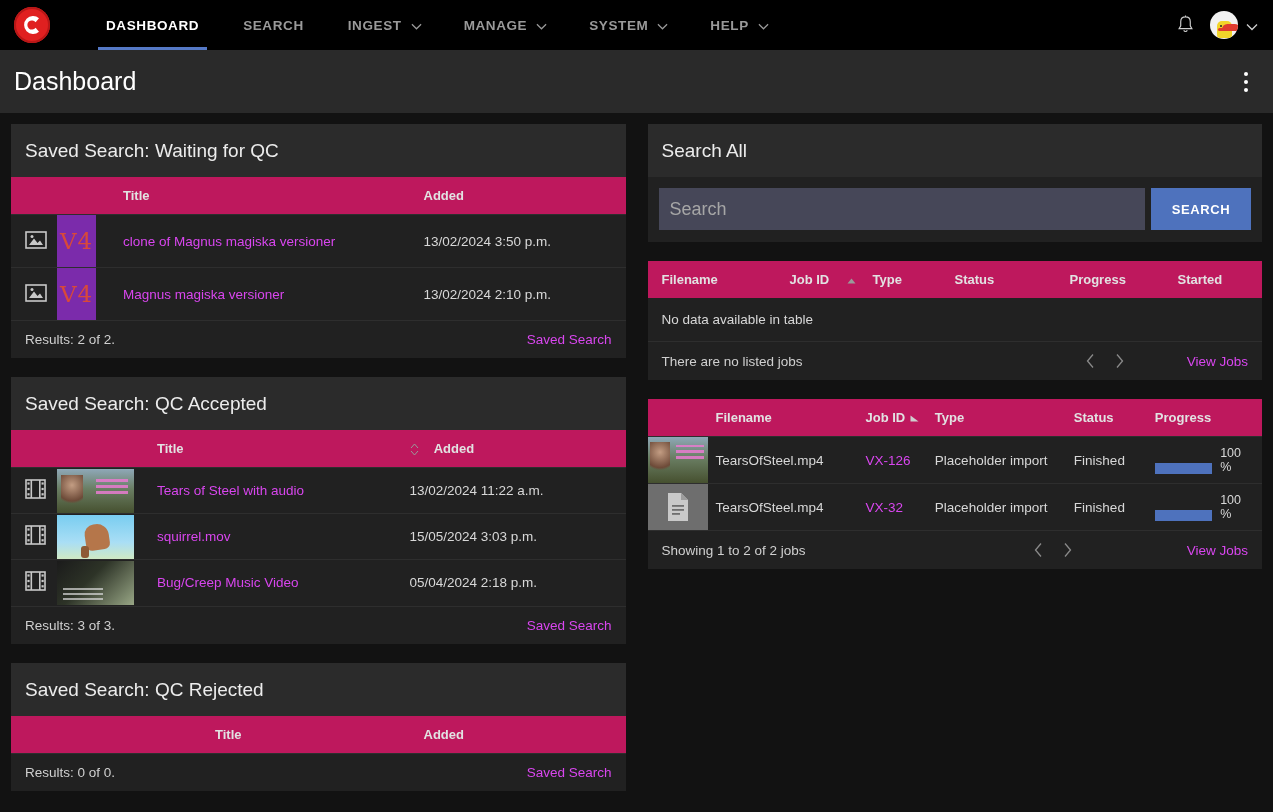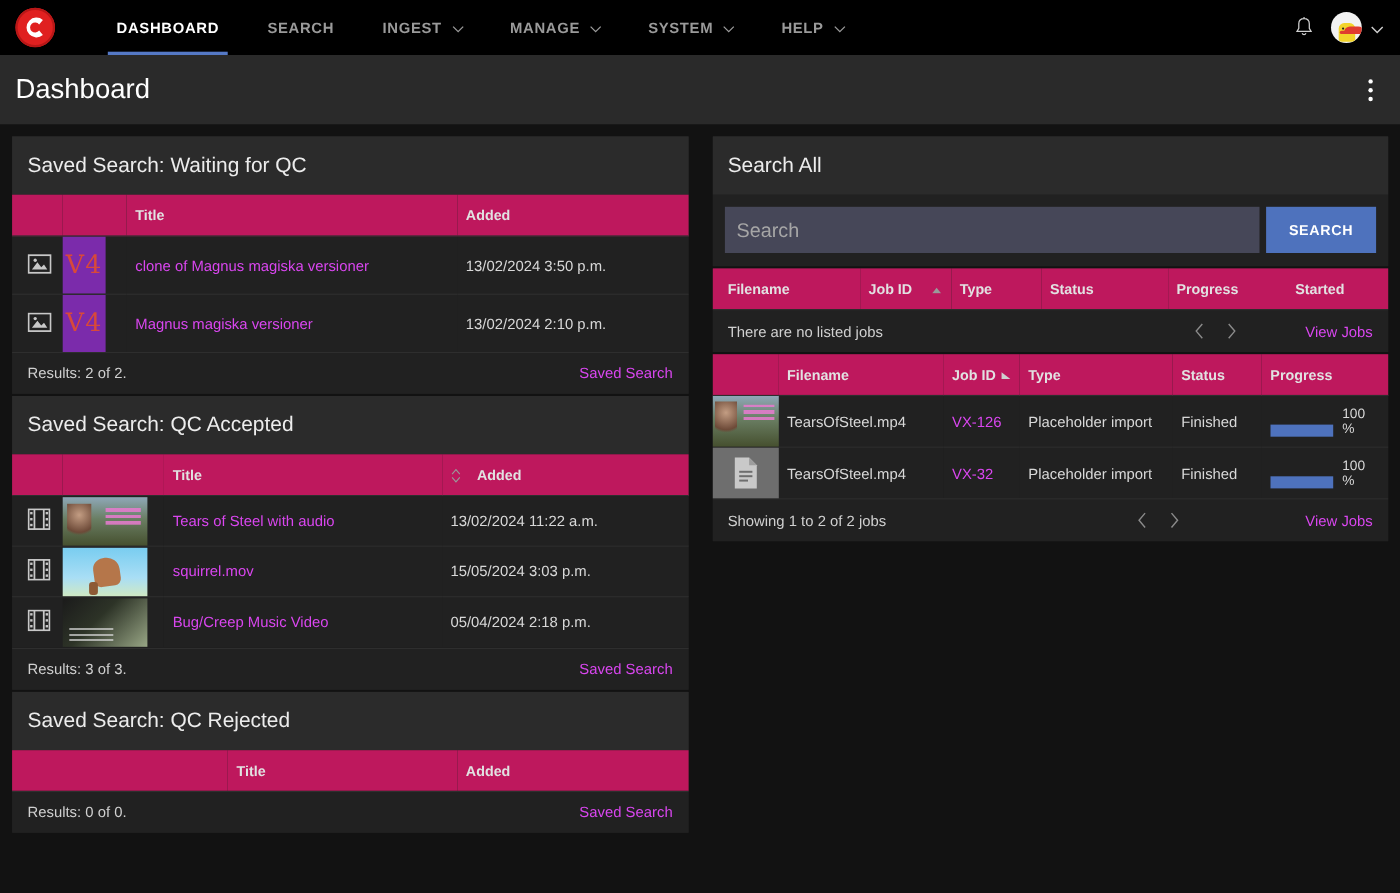--- a/index.html
+++ b/index.html
@@ -80,21 +80,21 @@
     justify-content: center; gap: 4px; cursor: pointer;
   }
   .kebab i { width: 4px; height: 4px; background: #fff; border-radius: 50%; display:block; }
 
   
   .main {
     display: flex; gap: 22px;
     padding: 11px 11px 0 11px;
     height: calc(812px - 50px - 63px);
   }
-  .col { width: 620px; display: flex; flex-direction: column; gap: 2px; }
+  .col { width: 620px; display: flex; flex-direction: column; gap: 19px; }
 
   .panel { background: #212121; }
   .panel-head {
     background: #2b2b2b; padding: 16px 14px 15px 14px;
     font-size: 19px; color: #ececec; font-weight: 400;
   }
 
   table { width: 100%; border-collapse: collapse; }
   thead tr { background: #be185d; }
   th {
@@ -485,20 +485,21 @@
                   </svg>
               </span>
             </th>
             <th style="width:82px">Type</th>
             <th style="width:115px">Status</th>
             <th style="width:108px">Progress</th>
             <th>Started</th>
           </tr>
         </thead>
       </table>
+      <div class="empty-row">No data available in table</div>
       <div class="panel-foot">
         <span>There are no listed jobs</span>
         <span class="pager">
           <span>
             <svg width="11" height="16" viewBox="0 0 11 16">
                 <path d="M8 1.5 L2.5 8 L8 14.5" stroke="#8a8a8a" stroke-width="1.3" fill="none"></path>
               </svg>
           </span>
           <span>
             <svg width="11" height="16" viewBox="0 0 11 16">

